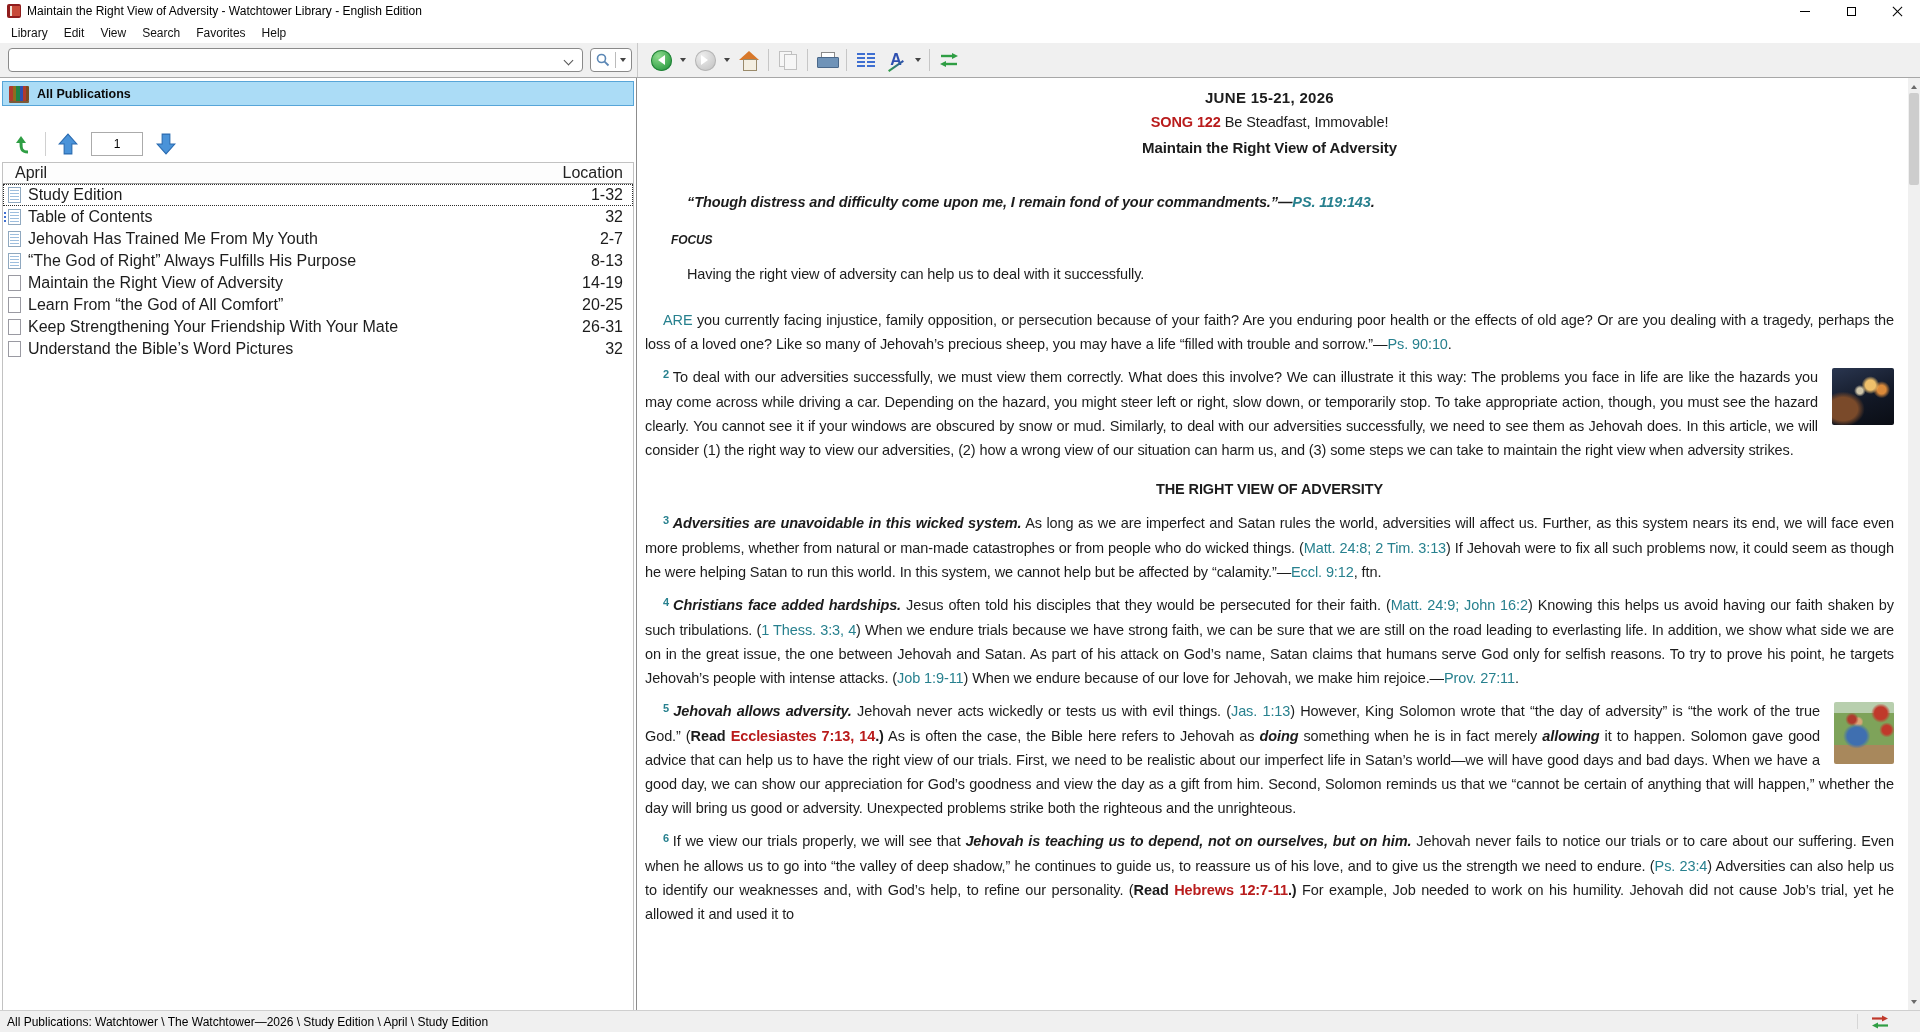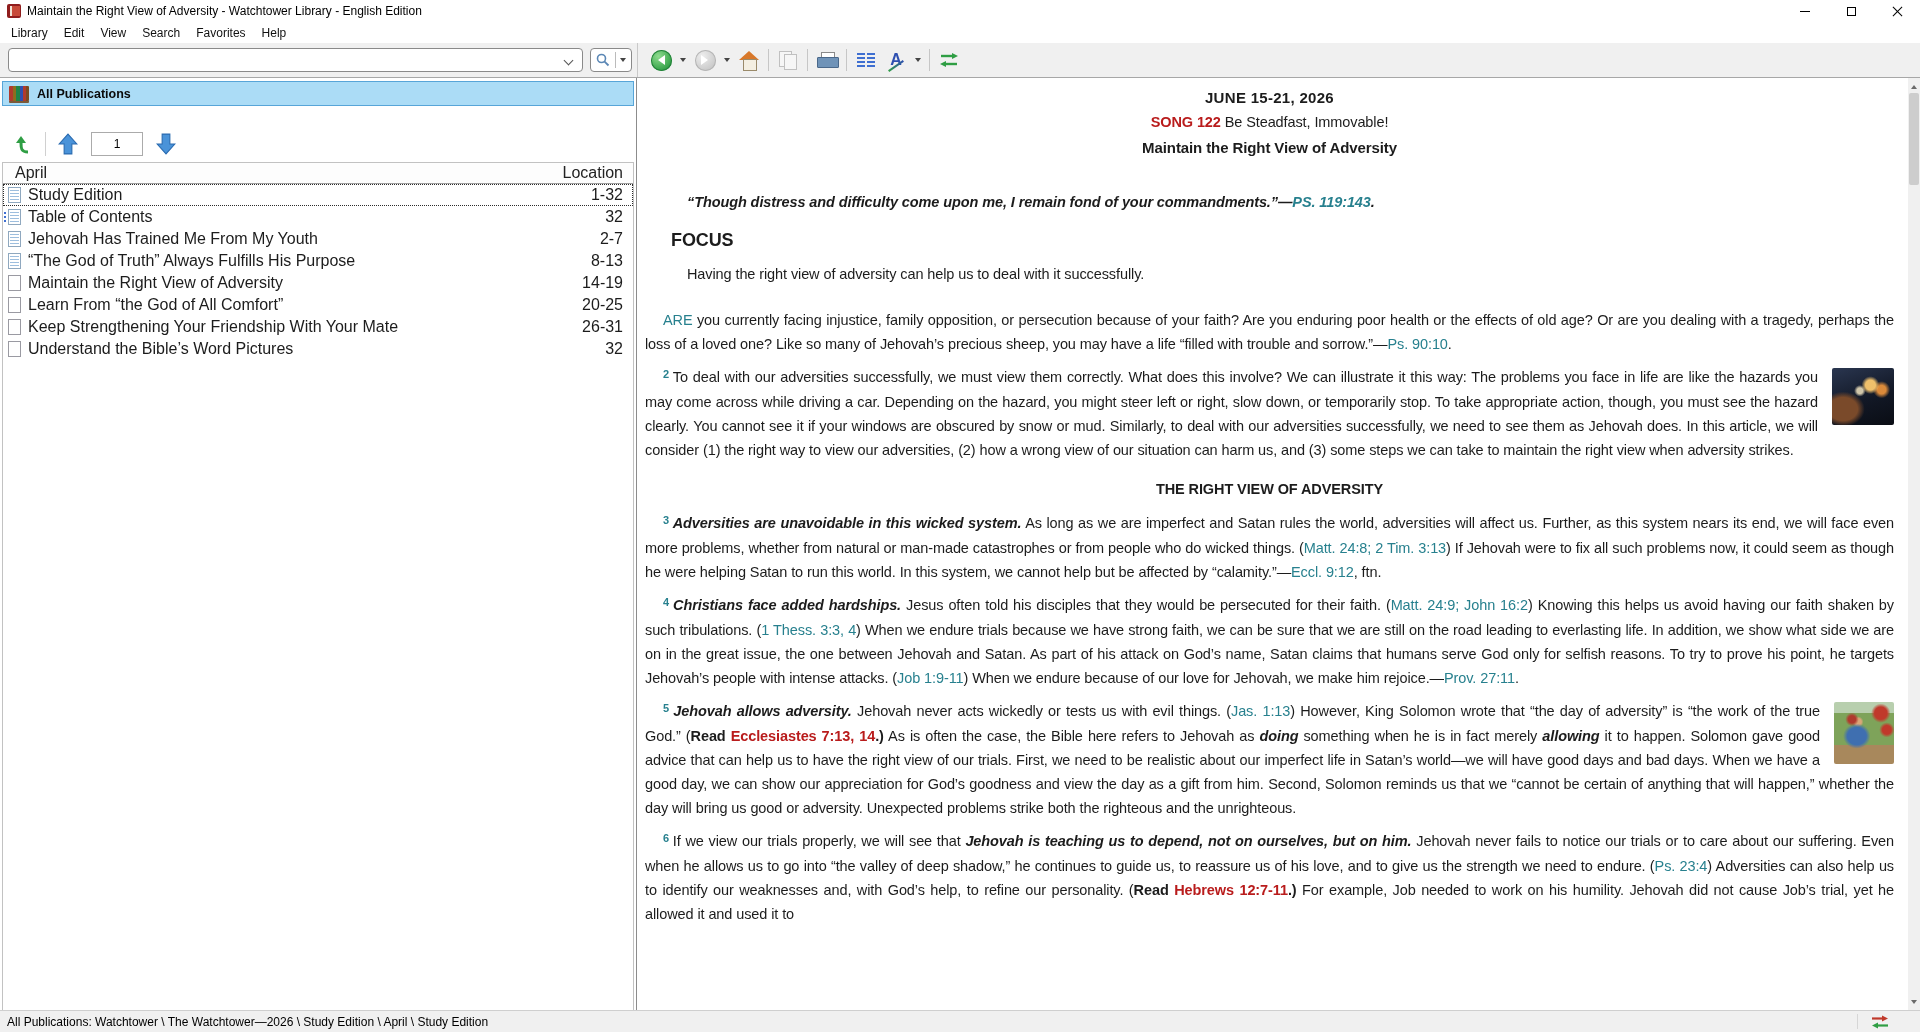--- a/index.html
+++ b/index.html
@@ -99,21 +99,21 @@
   .tri-up { width:0; height:0; border:3px solid transparent; border-bottom:4px solid #6a6a6a; }
   .tri-down { width:0; height:0; border:3px solid transparent; border-top:4px solid #6a6a6a; }
   .vs-thumb { position:absolute; left:1px; right:1px; top:15px; height:92px; background:#cdcdcd; border-radius:2px; }
 
   .doc { position:absolute; left:0; right:12px; top:0; bottom:0; overflow:hidden;
          padding:8px 14px 0 8px; font-size:14.5px; line-height:24px; text-align:justify; letter-spacing:-0.1px; }
   .doc-date { text-align:center; font-weight:bold; font-size:15px; letter-spacing:.3px; }
   .doc-song { text-align:center; }
   .doc-title { text-align:center; font-weight:bold; font-size:15px; margin:2px 0 30px; }
   .theme { margin:0 0 14px 42px; font-style:italic;font-weight:bold; }
-  .focus-label { font-weight:bold; margin:0 0 10px 26px; font-size:18px; }
+  .focus-label { font-weight:bold; margin:0 0 10px 26px; font-size:12px;font-style:italic; }
   .focus-text { margin:0 0 22px 42px; }
   p.body { margin:0 0 9px; text-indent:18px; }
   p.sect { text-align:center; font-weight:bold; text-indent:0; margin:15px 0 10px; }
   .r-plain { }
   .r-link { color:#27808e; }
   .r-linkbold { color:#b91c1c; font-weight:bold; }
   .r-bold { font-weight:bold; }
   .r-bi { font-weight:bold; font-style:italic; }
   .r-num { color:#27808e; font-weight:bold; font-size:11px; position:relative; top:-4px; }
   .r-firstword { color:#27808e; }
@@ -287,21 +287,21 @@
             <span class="llabel">Table of Contents</span>
             <span class="lloc">32</span>
           </div>
           <div class="lrow">
             <span class="licon lines"></span>
             <span class="llabel">Jehovah Has Trained Me From My Youth</span>
             <span class="lloc">2-7</span>
           </div>
           <div class="lrow">
             <span class="licon lines"></span>
-            <span class="llabel">“The God of Truth” Always Fulfills His Purpose</span>
+            <span class="llabel">“The God of Right” Always Fulfills His Purpose</span>
             <span class="lloc">8-13</span>
           </div>
           <div class="lrow">
             <span class="licon blank"></span>
             <span class="llabel">Maintain the Right View of Adversity</span>
             <span class="lloc">14-19</span>
           </div>
           <div class="lrow">
             <span class="licon blank"></span>
             <span class="llabel">Learn From “the God of All Comfort”</span>

